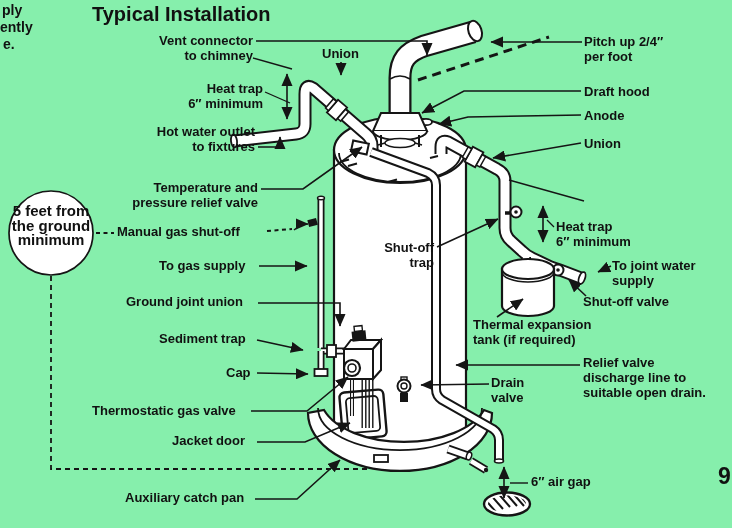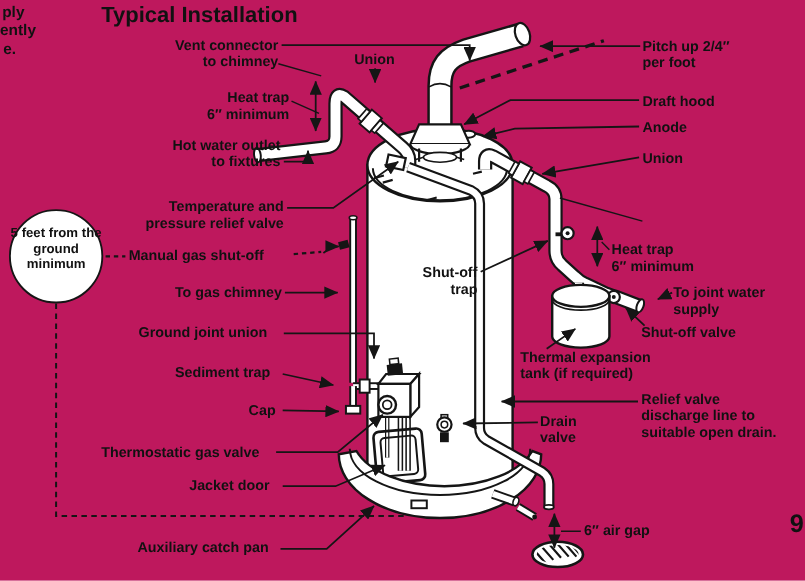--- a/index.html
+++ b/index.html
@@ -1,22 +1,22 @@
 <!DOCTYPE html>
 <html><head>
 <meta charset="utf-8">
 <style>
   html,body{margin:0;padding:0;background:#fff;}
-  .stage{position:relative;width:732px;height:528px;background:#be185d;overflow:hidden;
+  .stage{position:relative;width:732px;height:528px;background:#86efac;overflow:hidden;
          font-family:"Liberation Sans", sans-serif;color:#111;}
   .lbl{position:absolute;font-weight:bold;font-size:13px;line-height:15px;white-space:pre-line;}
   .ra{text-align:right;}
   .title{position:absolute;font-weight:bold;font-size:20px;}
   .frag{position:absolute;font-weight:bold;font-size:14px;}
-  .circle-txt{position:absolute;font-weight:bold;font-size:12px;line-height:14.5px;text-align:center;}
+  .circle-txt{position:absolute;font-weight:bold;font-size:15px;line-height:14.5px;text-align:center;}
   .pagenum{position:absolute;font-weight:bold;font-size:23px;}
   svg{position:absolute;left:0;top:0;}
   .po{stroke:#151515;fill:none;stroke-linejoin:round;}
   .pi{stroke:#fff;fill:none;stroke-linejoin:round;}
   .ln{stroke:#151515;fill:none;}
   .wf{fill:#fff;stroke:#151515;}
 </style>
 </head>
 <body>
 
@@ -239,21 +239,21 @@
 6″ minimum</div>
 <div class="lbl ra" style="right:477px;top:124px">Hot water outlet
 to fixtures</div>
 <div class="lbl ra" style="right:474px;top:180px">Temperature and
 pressure relief valve</div>
 <div class="circle-txt" style="left:9px;top:204px;width:84px">5 feet
 from the
 ground
 minimum</div>
 <div class="lbl" style="left:117px;top:224px">Manual gas shut-off</div>
-<div class="lbl" style="left:159px;top:258px">To gas chimney</div>
+<div class="lbl" style="left:159px;top:258px">To gas supply</div>
 <div class="lbl" style="left:126px;top:294px">Ground joint union</div>
 <div class="lbl" style="left:159px;top:331px">Sediment trap</div>
 <div class="lbl" style="left:226px;top:365px">Cap</div>
 <div class="lbl" style="left:92px;top:403px">Thermostatic gas valve</div>
 <div class="lbl" style="left:172px;top:433px">Jacket door</div>
 <div class="lbl" style="left:125px;top:490px">Auxiliary catch pan</div>
 <div class="lbl ra" style="right:298px;top:240px">Shut-off
 trap</div>
 <div class="lbl" style="left:556px;top:219px">Heat trap
 6″ minimum</div>

